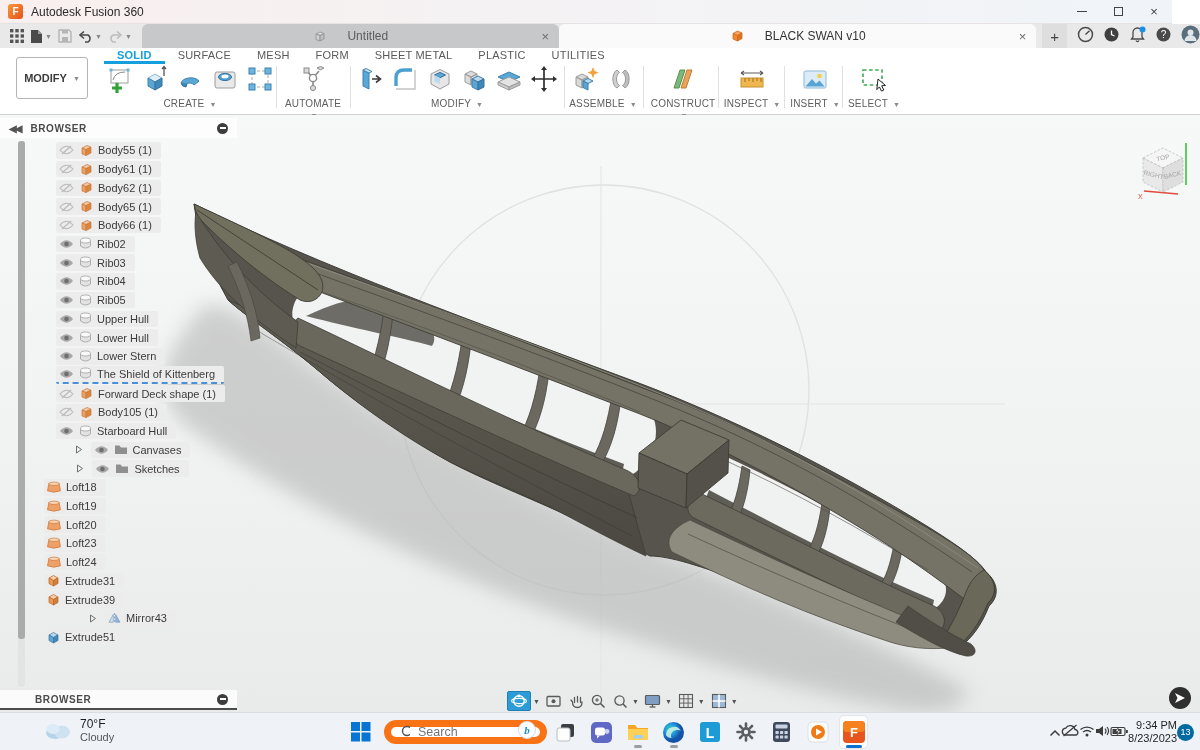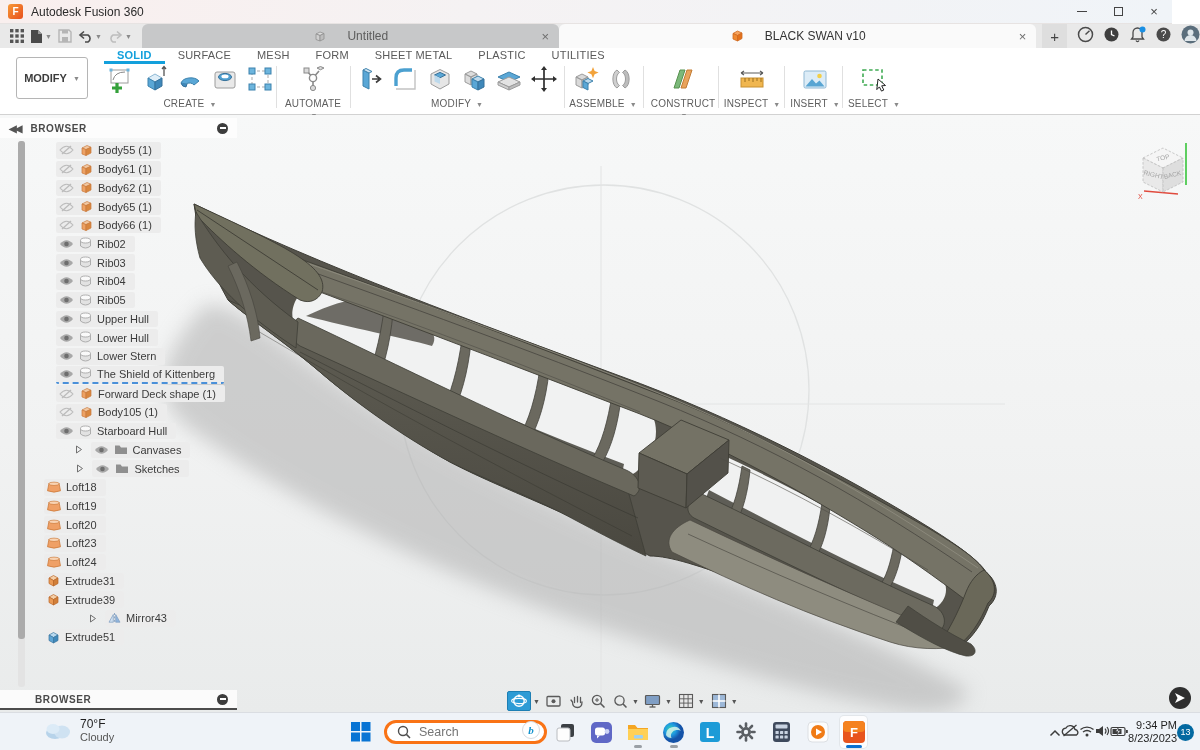--- a/index.html
+++ b/index.html
@@ -82,21 +82,21 @@
   .nbtn.sel { background:#2d9bd5; border:1px solid #1d7fb4; border-radius:2px; width:24px; }
   .ncaret { font-size:7px; color:#555; margin:0 2px 0 0; }
   .action-bubble { position:absolute; left:1169px; top:572px; width:22px; height:22px; border-radius:50%; background:#2f2f2f;
     display:flex; align-items:center; justify-content:center; }
 
   
   .taskbar { position:absolute; left:0; top:712px; width:1200px; height:38px; background:#eff3f8; border-top:1px solid #dadde2; }
   .weather { position:absolute; left:42px; top:4px; display:flex; align-items:center; gap:8px; }
   .wtxt .t1 { font-size:12px; color:#1f1f1f; } .wtxt .t2 { font-size:11px; color:#555; }
   .startbtn { position:absolute; left:350px; top:8px; }
-  .searchbox { position:absolute; left:384px; top:7px; width:163px; height:24px; background:#fff; border:3px solid #f97316;
+  .searchbox { position:absolute; left:384px; top:7px; width:163px; height:24px; background:#fff; border:7px solid #f97316;
     border-radius:13px; display:flex; align-items:center; padding:0 4px 0 10px; }
   .searchbox input { border:none; outline:none; font-size:12.5px; color:#444; width:100px; background:transparent; font-family:"Liberation Sans",sans-serif;}
   .bing { margin-left:auto; }
   .tapps { position:absolute; left:552px; top:3px; display:flex; gap:9px; }
   .tapp { width:27px; height:32px; display:flex; align-items:center; justify-content:center; position:relative; border-radius:4px; }
   .tapp.active { background:#fdfdfe; box-shadow:0 0 0 1px #e2e6ea; }
   .run { position:absolute; bottom:0px; left:9.5px; width:8px; height:3px; border-radius:2px; background:#9aa0a6; }
   .run.blue { left:5.5px; width:16px; background:#0b6fce; }
   .tray { position:absolute; right:2px; top:0; height:38px; display:flex; align-items:center; padding-right:4px; }
   .clockblk { text-align:right; font-size:11px; color:#1f1f1f; line-height:13px; }

